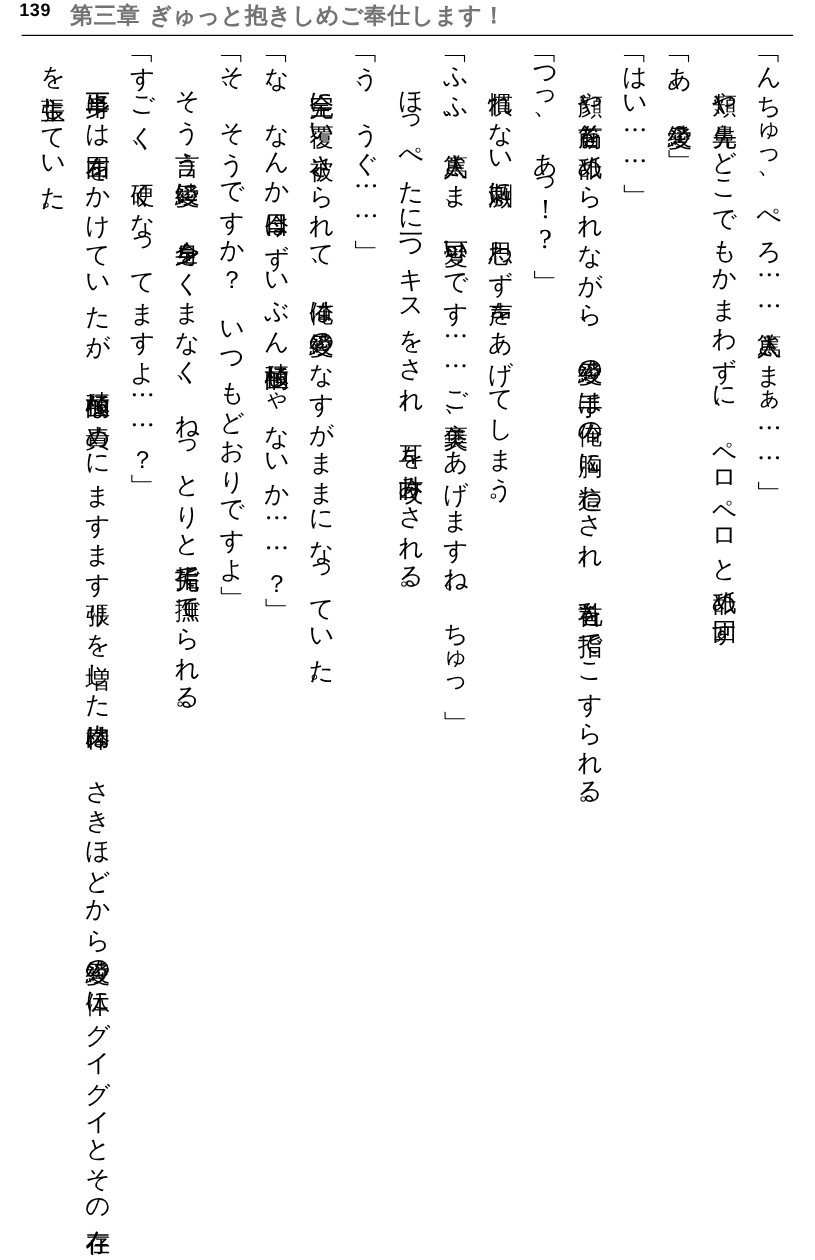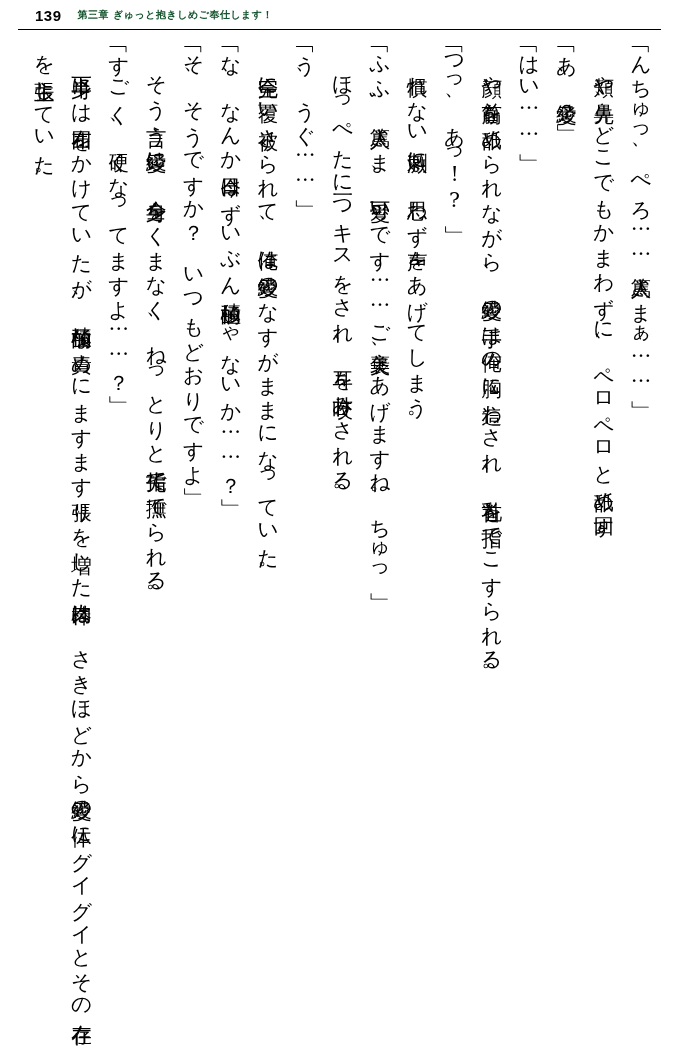--- a/index.html
+++ b/index.html
@@ -24,37 +24,37 @@
   }
 
   
   .header {
     position: absolute;
     top: 0;
     left: 0;
     right: 0;
     height: 30px;
     display: flex;
-    align-items: center;
-    padding: 0 35px;
+    align-items: flex-start;
+    padding: 0 16px;
     box-sizing: border-box;
   }
   .header-page-number {
     font-family: "Liberation Sans", sans-serif;
     font-weight: bold;
     font-size: 15px;
     letter-spacing: 0.5px;
     margin-right: 16px;
     color: #000;
   }
   .header-chapter {
     font-family: "DejaVu Sans", sans-serif;
-    font-size: 10px;
+    font-size: 19px;
     font-weight: bold;
-    color: #14532d;
+    color: #737373;
     letter-spacing: 0.5px;
   }
   .header-rule {
     position: absolute;
     left: 18px;
     right: 18px;
     top: 29px;
     height: 1px;
     background: #000;
   }

